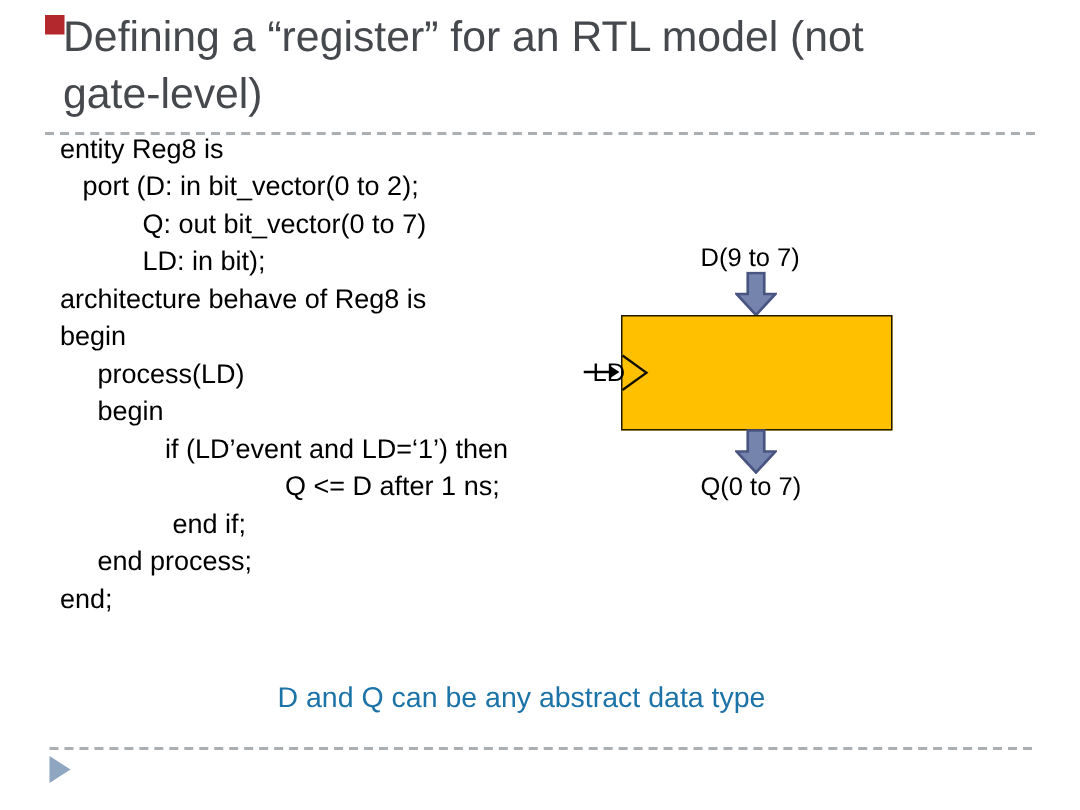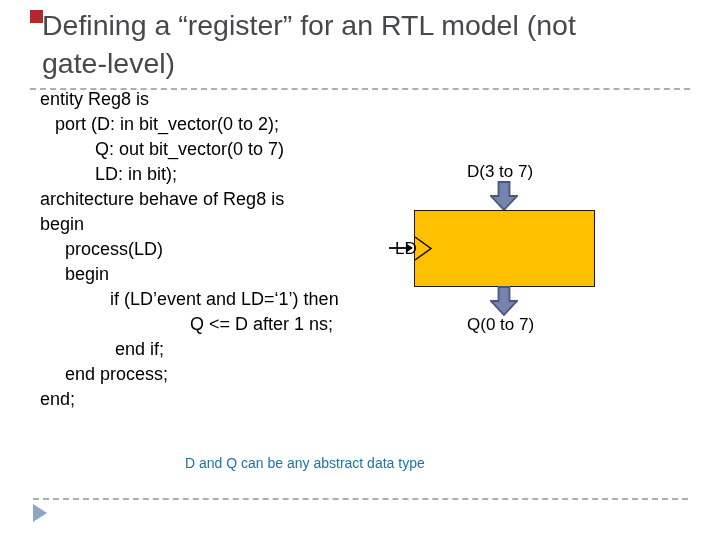--- a/index.html
+++ b/index.html
@@ -18,21 +18,21 @@
   .rule{position:absolute;height:0;border-top:2px dashed var(--rule-gray);}
   .rule-top{left:30px;top:88px;width:660px;}
   .rule-bottom{left:33px;top:498px;width:655px;}
   .code-block{
     position:absolute;left:40px;top:87px;
     font-size:18px;line-height:25px;color:var(--code-black);
   }
   .code-line{white-space:pre;}
   .note-text{
     position:absolute;left:185px;top:455px;
-    font-size:14px;color:var(--note-blue);
+    font-size:19px;color:var(--note-blue);
   }
   .dlabel{position:absolute;font-size:17px;color:#000;white-space:nowrap;}
   .label-d{left:467px;top:162px;}
   .label-ld{left:364px;top:239px;margin-left:31px;}
   .label-q{left:467px;top:315px;}
   .reg-rect{
     position:absolute;left:414px;top:210px;width:181px;height:77px;
     background:var(--reg-yellow);border:1.5px solid var(--reg-border);
     box-sizing:border-box;
   }
@@ -72,21 +72,21 @@
       <div class="code-line">     begin</div>
       <div class="code-line">              if (LD’event and LD=‘1’) then</div>
       <div class="code-line">                              Q &lt;= D after 1 ns;</div>
       <div class="code-line">               end if;</div>
       <div class="code-line">     end process;</div>
       <div class="code-line">end;</div>
     </div>
 
   <div class="note-text">D and Q can be any abstract data type</div>
 
-  <div class="dlabel label-d">D(3 to 7)</div>
+  <div class="dlabel label-d">D(9 to 7)</div>
 
   <svg class="arrow-svg arrow-top" width="28" height="30" viewBox="0 0 28 30">
     <polygon points="8.5,1 19.5,1 19.5,15 27,15 14,29 1,15 8.5,15" style="fill:var(--arrow-fill);stroke:var(--arrow-stroke);stroke-width:1.8;stroke-linejoin:miter;"></polygon>
   </svg>
 
   <div class="reg-rect"></div>
 
   <svg class="arrow-svg clock-wedge" width="20" height="25" viewBox="0 0 20 25">
     <path d="M1,1 L17,12.5 L1,24" style="fill:none;stroke:#141000;stroke-width:1.5;"></path>
   </svg>

